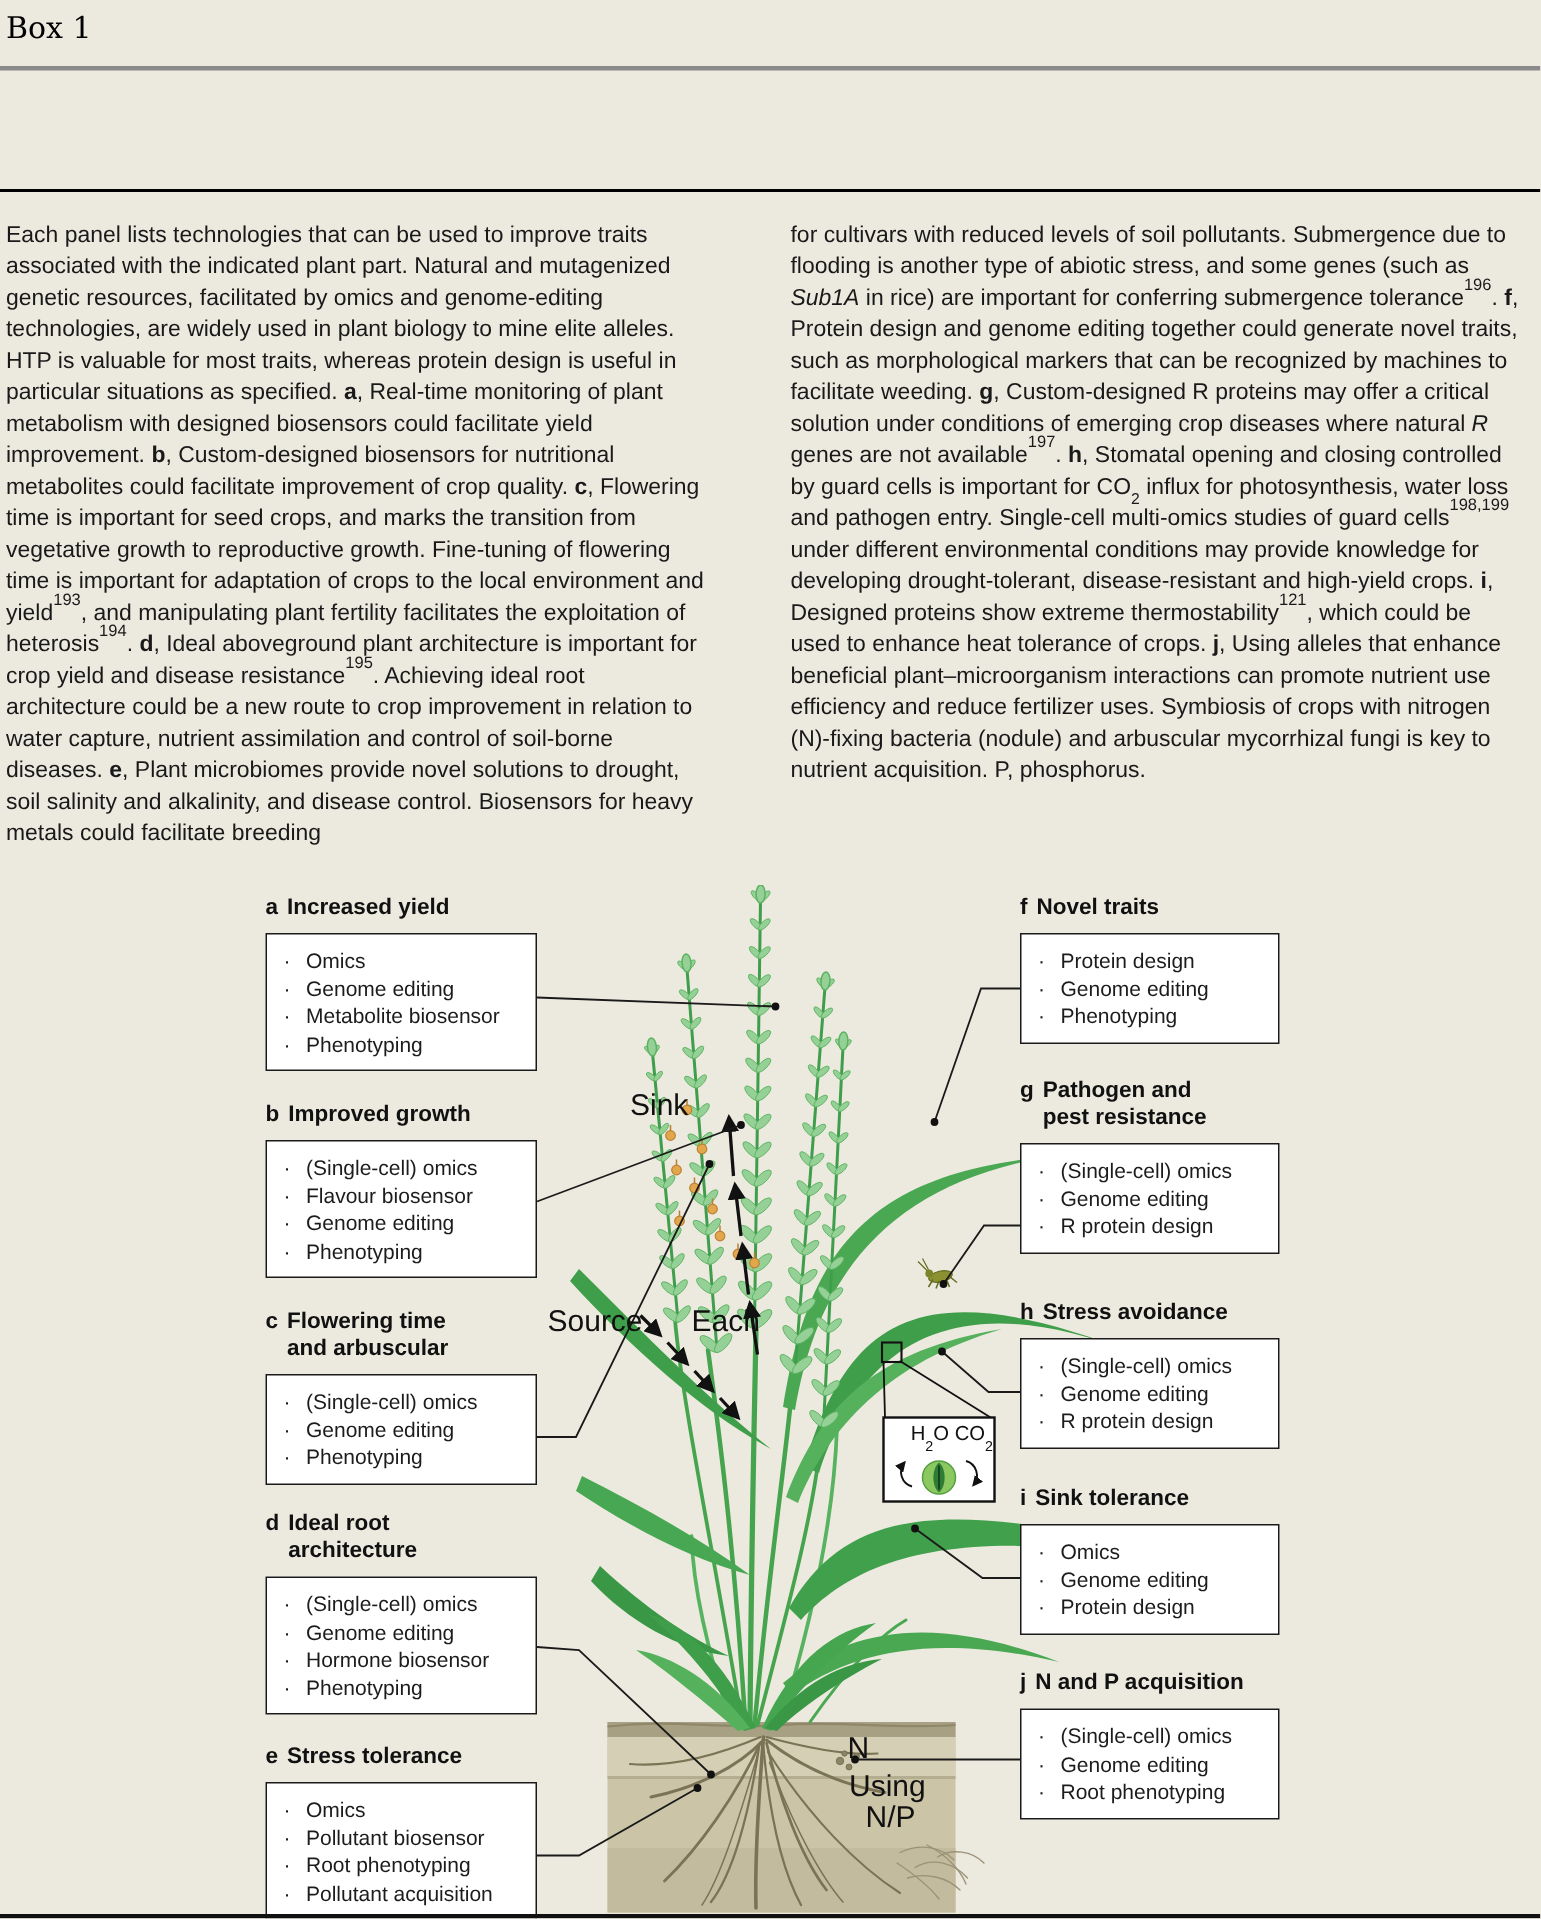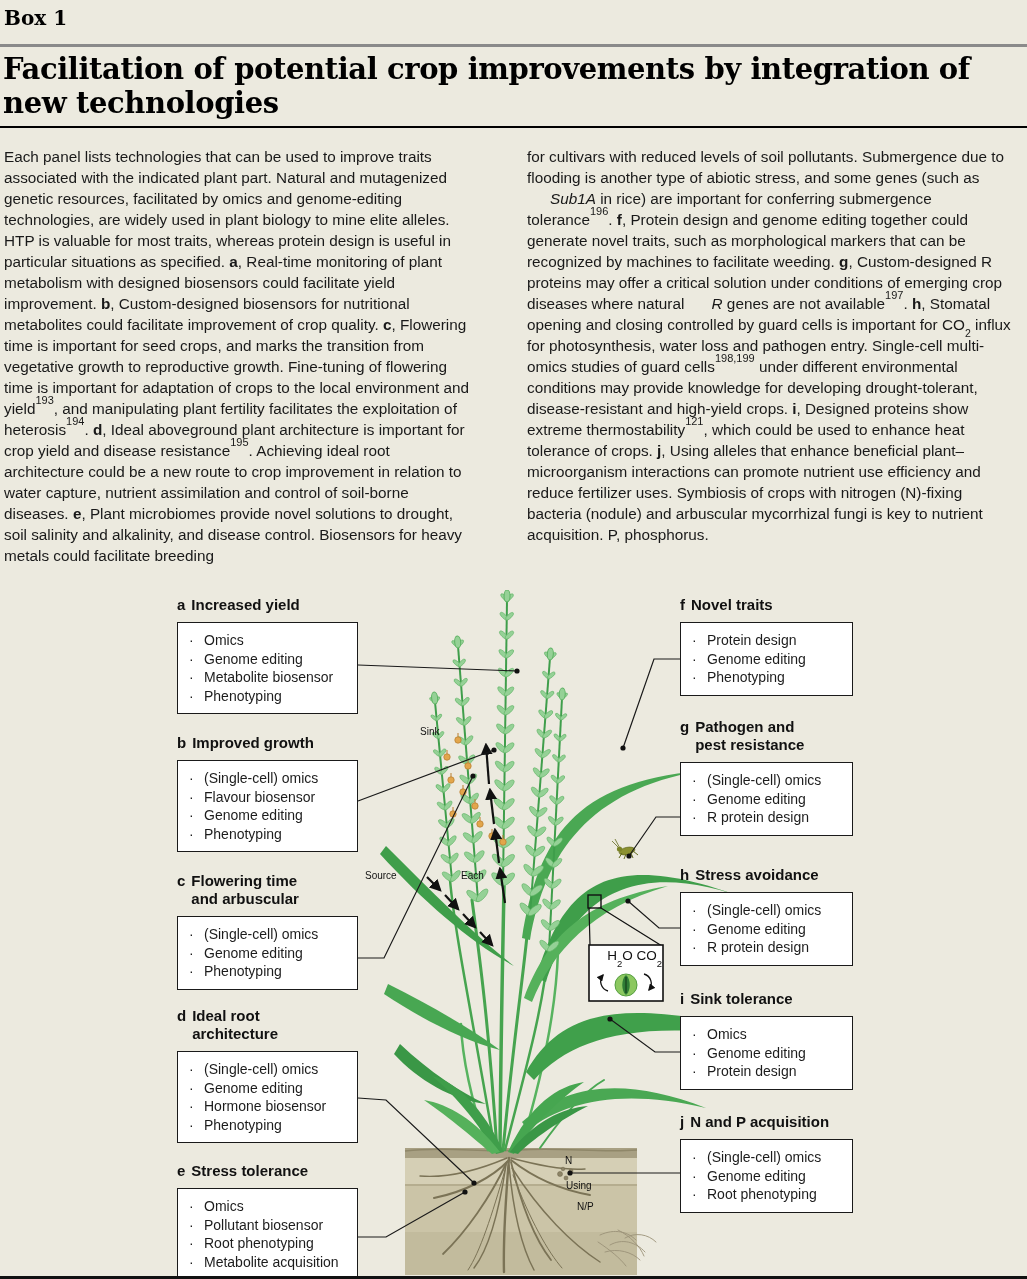--- a/index.html
+++ b/index.html
@@ -1,57 +1,56 @@
 <!DOCTYPE html>
 <html><head>
 <meta charset="utf-8">
 <style>
   html,body{margin:0;padding:0;background:#ECEADF;}
   #page{position:relative;width:1027px;height:1279px;background:#ECEADF;overflow:hidden;
         font-family:"Liberation Sans",sans-serif;color:#161616;}
   
   #box-label{position:absolute;left:4px;top:6px;font-family:"DejaVu Serif",serif;
-             font-weight:bold;font-size:20px;color:#000;}
+             font-weight:normal;font-size:20px;color:#000;}
   #rule-gray{position:absolute;left:0;top:44px;width:1027px;height:3px;background:#8a8a8a;}
   #page-title{position:absolute;left:3px;top:52px;width:995px;font-family:"DejaVu Serif",serif;
               font-weight:bold;font-size:29px;line-height:34px;letter-spacing:-0.4px;color:#000;}
   #rule-black{position:absolute;left:0;top:126px;width:1027px;height:2px;background:#000;}
   #rule-bottom{position:absolute;left:0;top:1276px;width:1027px;height:3px;background:#111;}
   
   .col{position:absolute;top:146px;font-size:15.3px;line-height:21px;color:#191919;}
   #col-left{left:4px;width:468px;}
   #col-right{left:527px;width:488px;}
   .col sup{font-size:11px;position:relative;top:-4px;line-height:0;}
   .col sub{font-size:10.5px;position:relative;top:3px;line-height:0;}
-  .col b{font-weight:bold;} .col i{font-style:italic;margin-left:23px;}
+  .col b{font-weight:bold;} .col i{font-style:italic;}
   
   .panel{position:absolute;}
   .panel-title{display:flex;gap:6px;font-weight:bold;font-size:15px;line-height:18px;color:#111;}
   .pt.wrap{max-width:122px;}
   .pt.nowrap{white-space:nowrap;}
   .panel-box{background:#fff;border:1.3px solid #1a1a1a;margin-top:8px;
              padding:8px 5px 8px 8px;box-sizing:border-box;width:181px;}
   .panel.right .panel-box{width:173px;}
   .pi{display:flex;font-size:14px;line-height:18.5px;color:#1c1c1c;}
   .bullet{width:15px;margin-left:3px;}
   
-  .dlabel{position:absolute;font-size:10px;color:#111;}
+  .dlabel{position:absolute;font-size:20px;color:#111;}
   #stomata-gases{position:absolute;left:590px;top:948px;width:72px;text-align:right;
                  font-size:13.5px;color:#111;}
   #stomata-gases sub{font-size:9.5px;position:relative;top:3px;}
   #diagram-svg{position:absolute;left:0;top:590px;}
 </style>
 </head>
 <body>
 
 <div id="page">
 
   <div id="box-label">Box 1</div>
   <div id="rule-gray"></div>
-  <div id="page-title">Facilitation of potential crop improvements by integration of new technologies</div>
   <div id="rule-black"></div>
 
   <div id="col-left" class="col"><span>Each panel lists technologies that can be used to improve traits associated with the indicated plant part. Natural and mutagenized genetic resources, facilitated by omics and genome-editing technologies, are widely used in plant biology to mine elite alleles. HTP is valuable for most traits, whereas protein design is useful in particular situations as specified. </span><b>a</b><span>, Real-time monitoring of plant metabolism with designed biosensors could facilitate yield improvement. </span><b>b</b><span>, Custom-designed biosensors for nutritional metabolites could facilitate improvement of crop quality. </span><b>c</b><span>, Flowering time is important for seed crops, and marks the transition from vegetative growth to reproductive growth. Fine-tuning of flowering time is important for adaptation of crops to the local environment and yield</span><sup>193</sup><span>, and manipulating plant fertility facilitates the exploitation of heterosis</span><sup>194</sup><span>. </span><b>d</b><span>, Ideal aboveground plant architecture is important for crop yield and disease resistance</span><sup>195</sup><span>. Achieving ideal root architecture could be a new route to crop improvement in relation to water capture, nutrient assimilation and control of soil-borne diseases. </span><b>e</b><span>, Plant microbiomes provide novel solutions to drought, soil salinity and alkalinity, and disease control. Biosensors for heavy metals could facilitate breeding</span></div>
   <div id="col-right" class="col"><span>for cultivars with reduced levels of soil pollutants. Submergence due to flooding is another type of abiotic stress, and some genes (such as </span><i>Sub1A</i><span> in rice) are important for conferring submergence tolerance</span><sup>196</sup><span>. </span><b>f</b><span>, Protein design and genome editing together could generate novel traits, such as morphological markers that can be recognized by machines to facilitate weeding. </span><b>g</b><span>, Custom-designed R proteins may offer a critical solution under conditions of emerging crop diseases where natural </span><i>R</i><span> genes are not available</span><sup>197</sup><span>. </span><b>h</b><span>, Stomatal opening and closing controlled by guard cells is important for CO</span><sub>2</sub><span> influx for photosynthesis, water loss and pathogen entry. Single-cell multi-omics studies of guard cells</span><sup>198,199</sup><span> under different environmental conditions may provide knowledge for developing drought-tolerant, disease-resistant and high-yield crops. </span><b>i</b><span>, Designed proteins show extreme thermostability</span><sup>121</sup><span>, which could be used to enhance heat tolerance of crops. </span><b>j</b><span>, Using alleles that enhance beneficial plant–microorganism interactions can promote nutrient use efficiency and reduce fertilizer uses. Symbiosis of crops with nitrogen (N)-fixing bacteria (nodule) and arbuscular mycorrhizal fungi is key to nutrient acquisition. P, phosphorus.</span></div>
 
   <svg id="diagram-svg" width="1027" height="689" viewBox="0 590 1027 689">
     <defs>
       <marker id="ah" viewBox="0 0 10 10" refX="8" refY="5" markerWidth="5.5" markerHeight="5.5" orient="auto-start-reverse">
         <path d="M0,0 L10,5 L0,10 Z" fill="#111"></path>
       </marker>
@@ -472,21 +471,21 @@
       <div class="pi">
           <span class="bullet">·</span>
           <span>Pollutant biosensor</span>
         </div>
       <div class="pi">
           <span class="bullet">·</span>
           <span>Root phenotyping</span>
         </div>
       <div class="pi">
           <span class="bullet">·</span>
-          <span>Metabolite acquisition</span>
+          <span>Pollutant acquisition</span>
         </div>
     </div>
   </div>
 
   <div class="panel right" style="left:680px;top:596px">
     <div class="panel-title">
         <span class="pl">f</span>
         <span class="pt nowrap">Novel traits</span>
       </div>
     <div class="panel-box">

